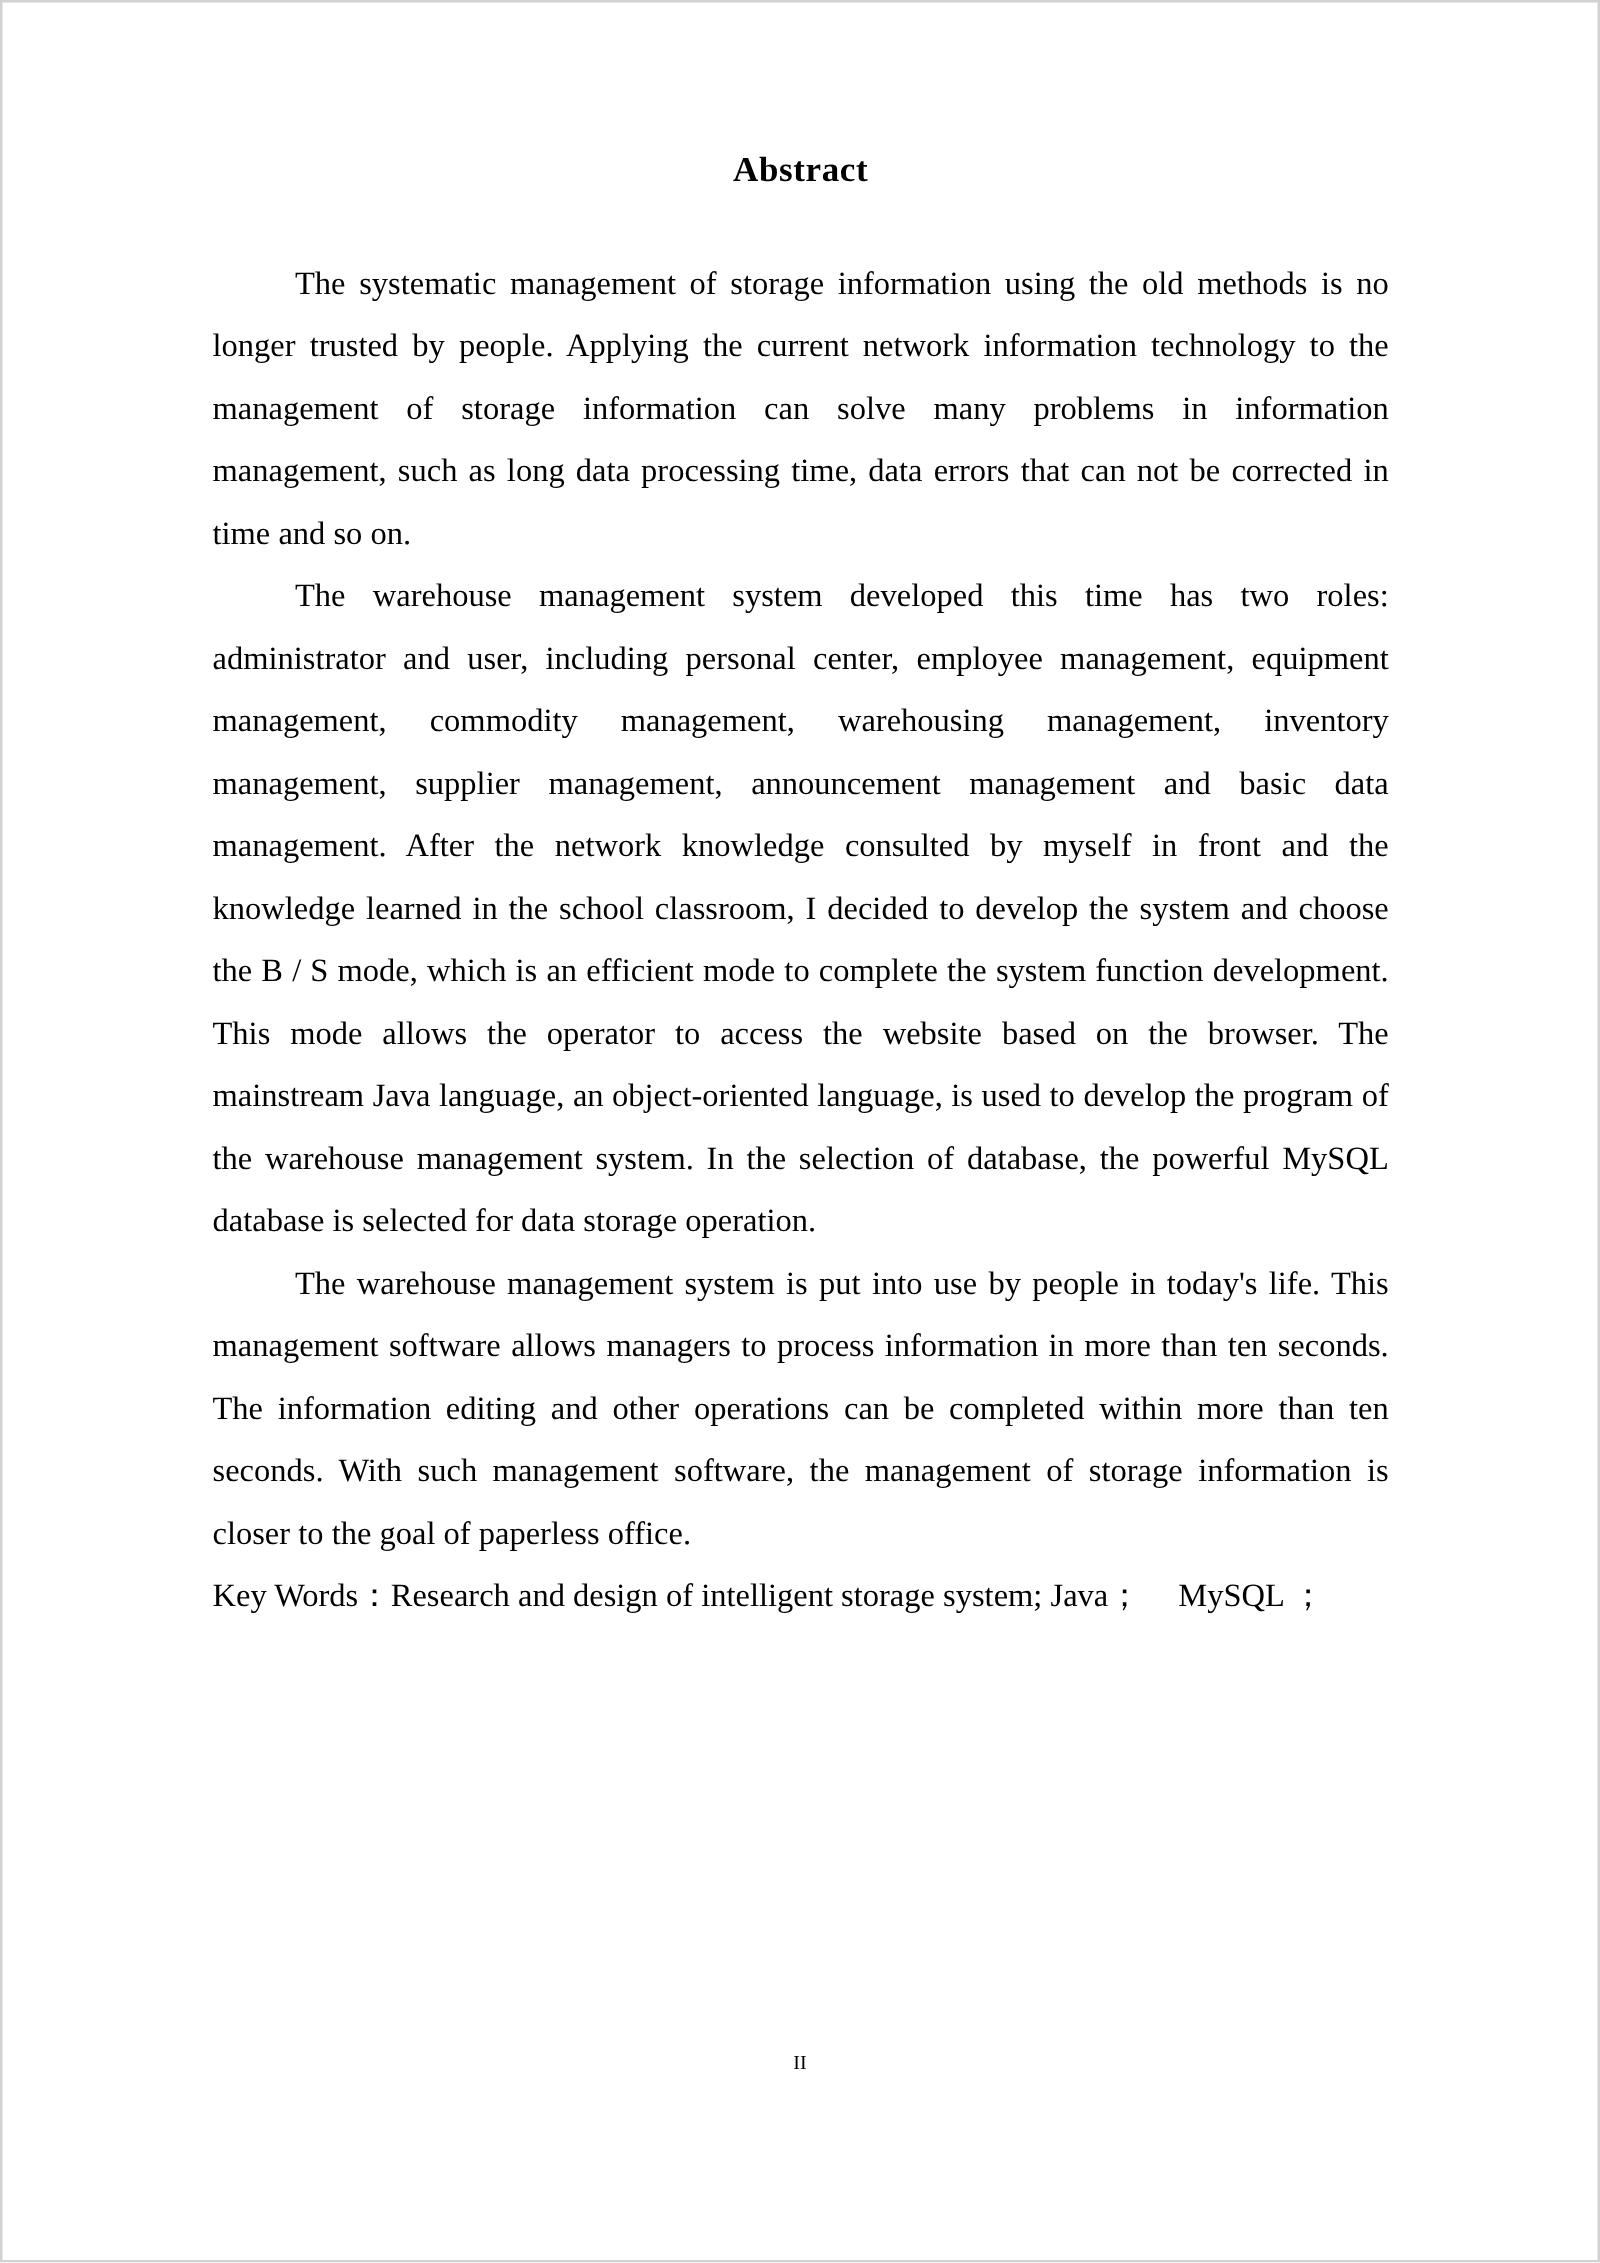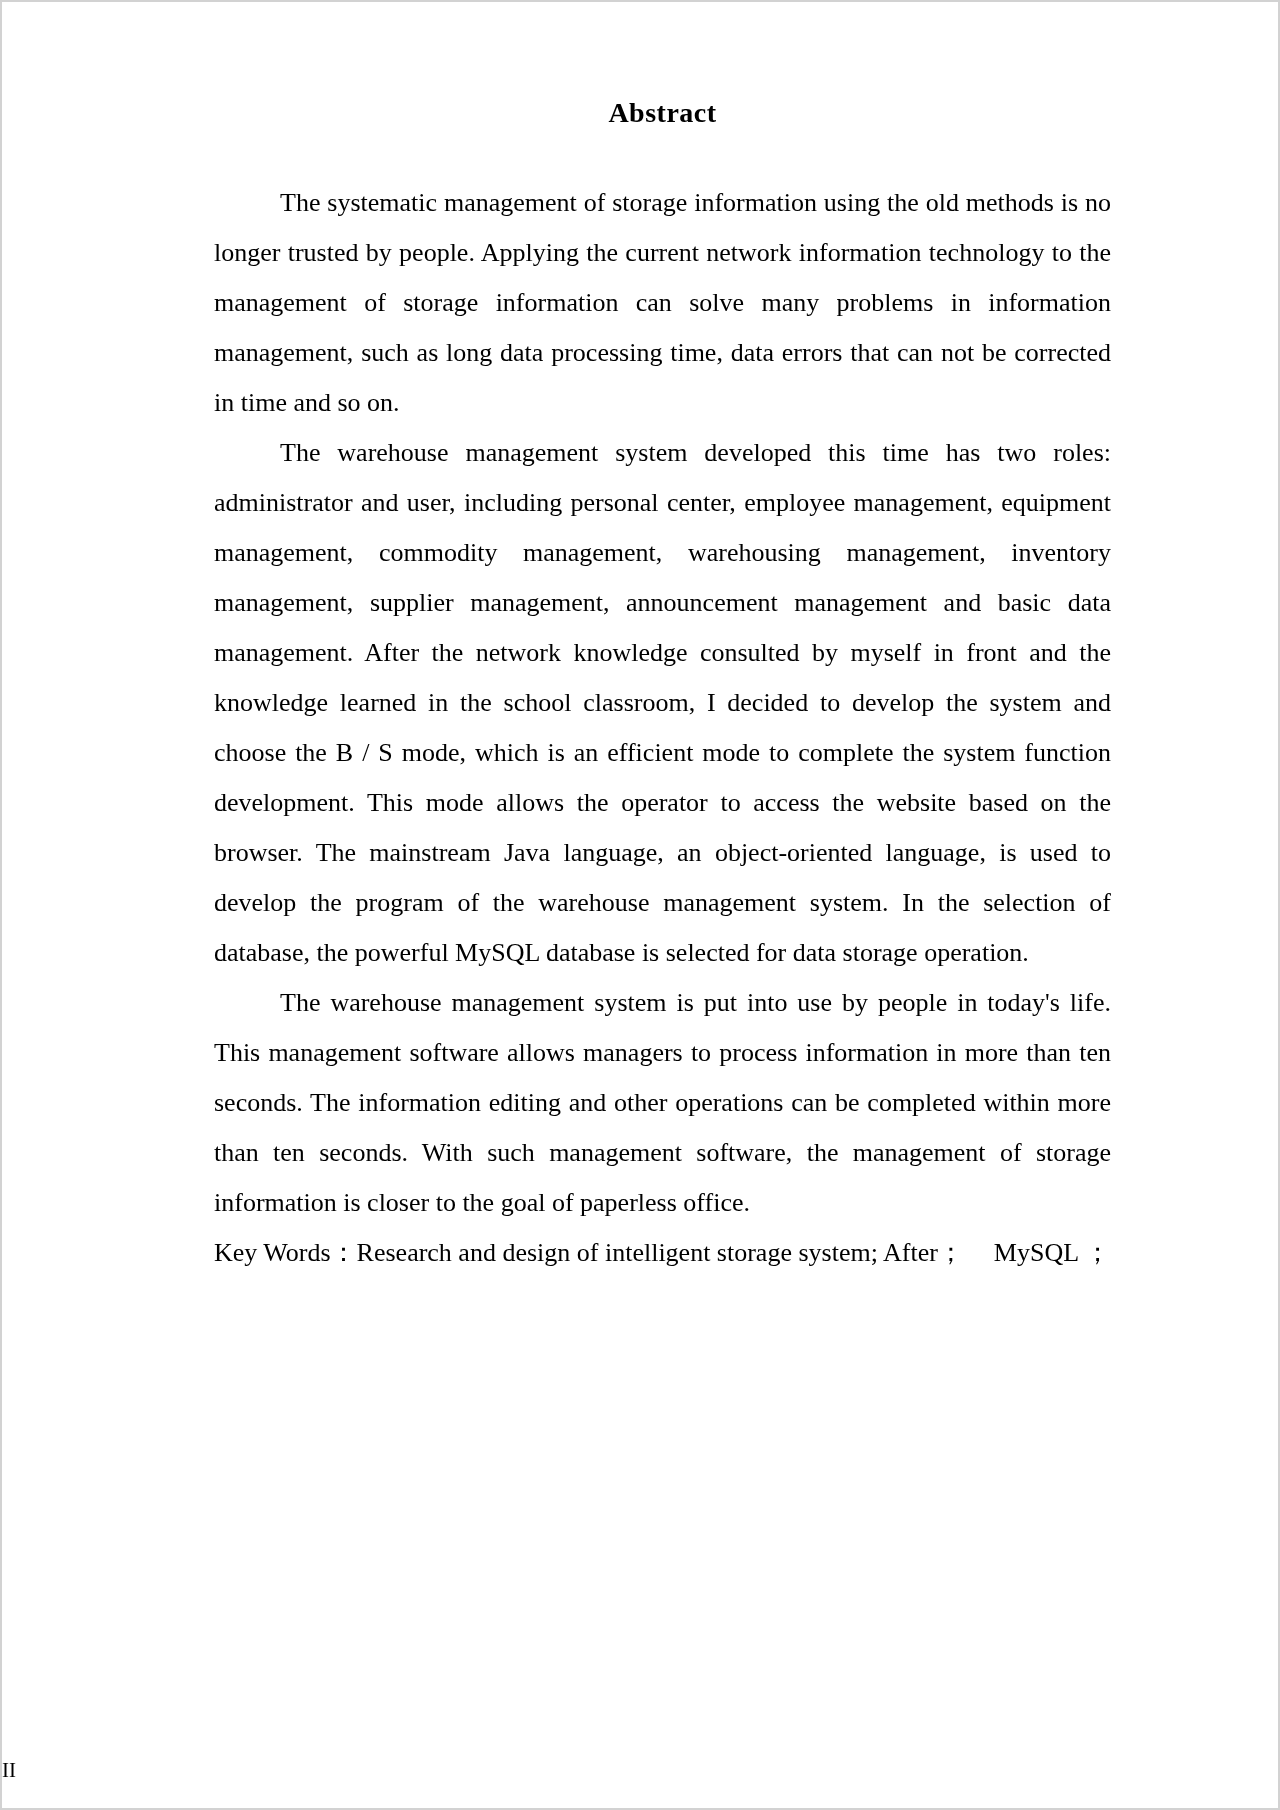--- a/index.html
+++ b/index.html
@@ -17,22 +17,21 @@
     font-family: "Liberation Serif", "DejaVu Serif", serif;
     color: #000000;
     overflow: hidden;
   }
   .content {
     position: absolute;
     top: 0;
     left: 0;
     right: 0;
     bottom: 0;
-    padding: 94px 167px 0 168px;
-    margin-left: 44px;
+    padding: 118px 167px 0 168px;
   }
   .doc-title {
     margin: 0;
     font-size: 28px;
     line-height: 34px;
     font-weight: bold;
     text-align: center;
     letter-spacing: 0.5px;
   }
   .body-text {
@@ -54,42 +53,43 @@
     white-space: nowrap;
   }
   .kw-label {
     font-weight: normal;
   }
   .kw-text2 {
     margin-left: 30px;
   }
   .page-number {
     position: absolute;
-    top: 1755px;
+    top: 1636px;
     left: 0;
     width: 100%;
-    font-size: 21px;
+    text-align: center;
+    font-size: 16px;
     line-height: 26px;
   }
 </style>
 </head>
 <body>
 
 <div class="page">
   <div class="content">
 
     <h1 class="doc-title">Abstract</h1>
 
     <div class="body-text">
       <p>The systematic management of storage information using the old methods is no longer trusted by people. Applying the current network information technology to the management of storage information can solve many problems in information management, such as long data processing time, data errors that can not be corrected in time and so on.</p>
       <p>The warehouse management system developed this time has two roles: administrator and user, including personal center, employee management, equipment management, commodity management, warehousing management, inventory management, supplier management, announcement management and basic data management. After the network knowledge consulted by myself in front and the knowledge learned in the school classroom, I decided to develop the system and choose the B / S mode, which is an efficient mode to complete the system function development. This mode allows the operator to access the website based on the browser. The mainstream Java language, an object-oriented language, is used to develop the program of the warehouse management system. In the selection of database, the powerful MySQL database is selected for data storage operation.</p>
       <p>The warehouse management system is put into use by people in today's life. This management software allows managers to process information in more than ten seconds. The information editing and other operations can be completed within more than ten seconds. With such management software, the management of storage information is closer to the goal of paperless office.</p>
 
       <div class="keywords-block">
         <div class="kw-line1">
-          <span class="kw-label">Key Words：</span><span>Research and design of intelligent storage system; After；</span><span class="kw-text2">MySQL ；</span>
+          <span class="kw-label">Key Words：</span><span>Research and design of intelligent storage system; Java；</span><span class="kw-text2">MySQL ；</span>
         </div>
       </div>
     </div>
   </div>
 
   <div class="page-number">II</div>
 </div>
 
 </body></html>

